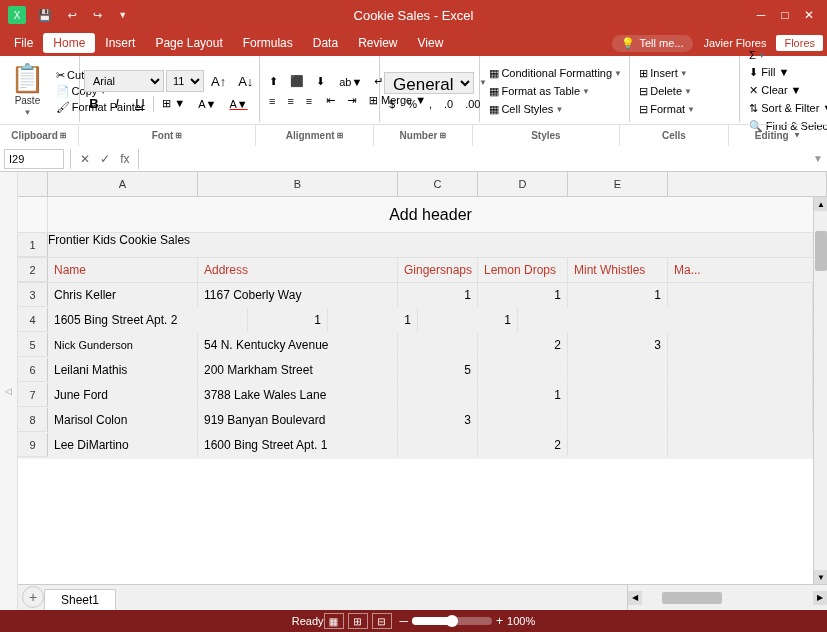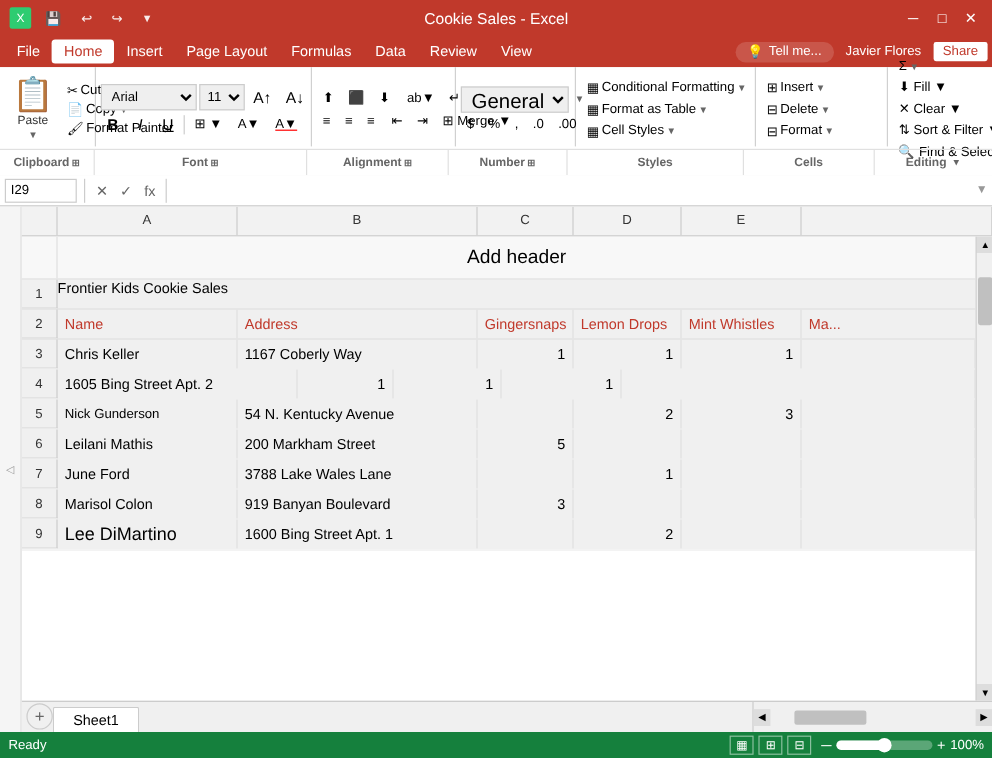--- a/index.html
+++ b/index.html
@@ -127,28 +127,28 @@
       align-items: center;
       justify-content: center;
       cursor: pointer;
       font-size: 14px;
       color: #666;
       margin-bottom: 2px;
     }
 
     
     .status-bar {
-      background: #15803d;
+      background: #7f1d1d;
       height: 22px;
       display: flex;
       align-items: center;
-      padding: 0 7px;
+      padding: 0 24px;
       color: white;
       font-size: 11px;
-      justify-content: space-between;
+      justify-content: center;
     }
     .status-right { display: flex; align-items: center; gap: 8px; }
     .zoom-controls { display: flex; align-items: center; gap: 4px; }
 
     
     .scrollbar-v {
       width: 14px;
       background: #f0f0f0;
       border-left: 1px solid #ccc;
       display: flex;
@@ -262,21 +262,21 @@
     <div class="menu-item">Formulas</div>
     <div class="menu-item">Data</div>
     <div class="menu-item">Review</div>
     <div class="menu-item">View</div>
     <div style="flex:1"></div>
     <div style="background:rgba(255,255,255,0.15); border-radius:10px; padding:2px 10px; color:white; font-size:11px; display:flex; align-items:center; gap:4px; cursor:pointer;">
       <span>💡</span>
       <span>Tell me...</span>
     </div>
     <div style="color:white; font-size:11px; padding: 0 10px; cursor:pointer;">Javier Flores</div>
-    <div style="background:white; color:#C0392B; border-radius:2px; padding:2px 8px; font-size:11px; cursor:pointer;">Share</div>
+    <div style="background:white; color:#C0392B; border-radius:2px; padding:2px 8px; font-size:11px; cursor:pointer;">Flores</div>
   </div>
 
   <div class="ribbon-full">
     <div class="ribbon-upper">
 
       <div class="ribbon-section" style="min-width:80px;">
         <div class="ribbon-tall-btn">
           <div class="big-icon">📋</div>
           <span>Paste</span>
           <span class="dropdown-arrow">▼</span>
@@ -537,21 +537,21 @@
               <div style="width:150px; min-width:150px; padding:3px 6px; font-size:12px; border-right:1px solid #e0e0e0; height:24px; display:flex; align-items:center;">Marisol Colon</div>
               <div style="width:200px; min-width:200px; padding:3px 6px; font-size:12px; border-right:1px solid #e0e0e0; height:24px; display:flex; align-items:center;">919 Banyan Boulevard</div>
               <div style="width:80px; min-width:80px; padding:3px 6px; font-size:12px; border-right:1px solid #e0e0e0; height:24px; display:flex; align-items:center; justify-content:flex-end;">3</div>
               <div style="width:90px; min-width:90px; padding:3px 6px; font-size:12px; border-right:1px solid #e0e0e0; height:24px; display:flex; align-items:center; justify-content:flex-end;"></div>
               <div style="width:100px; min-width:100px; padding:3px 6px; font-size:12px; border-right:1px solid #e0e0e0; height:24px; display:flex; align-items:center; justify-content:flex-end;"></div>
               <div style="flex:1; height:24px; border-right:1px solid #e0e0e0;"></div>
             </div>
 
             <div style="display:flex; border-bottom:1px solid #f0f0f0;">
               <div class="row-header" style="width:30px; min-width:30px; border-right:1px solid #ccc;">9</div>
-              <div style="width:150px; min-width:150px; padding:3px 6px; font-size:15px; border-right:1px solid #e0e0e0; height:24px; display:flex; align-items:center;">Lee DiMartino</div>
+              <div style="width:150px; min-width:150px; padding:3px 6px; font-size:12px; border-right:1px solid #e0e0e0; height:24px; display:flex; align-items:center;">Lee DiMartino</div>
               <div style="width:200px; min-width:200px; padding:3px 6px; font-size:12px; border-right:1px solid #e0e0e0; height:24px; display:flex; align-items:center;">1600 Bing Street Apt. 1</div>
               <div style="width:80px; min-width:80px; padding:3px 6px; font-size:12px; border-right:1px solid #e0e0e0; height:24px; display:flex; align-items:center; justify-content:flex-end;"></div>
               <div style="width:90px; min-width:90px; padding:3px 6px; font-size:12px; border-right:1px solid #e0e0e0; height:24px; display:flex; align-items:center; justify-content:flex-end;">2</div>
               <div style="width:100px; min-width:100px; padding:3px 6px; font-size:12px; border-right:1px solid #e0e0e0; height:24px; display:flex; align-items:center; justify-content:flex-end;"></div>
               <div style="flex:1; height:24px;"></div>
             </div>
 
             <div style="flex:1; background:white; border-top:1px solid #f0f0f0;"></div>
           </div>
         </div>

